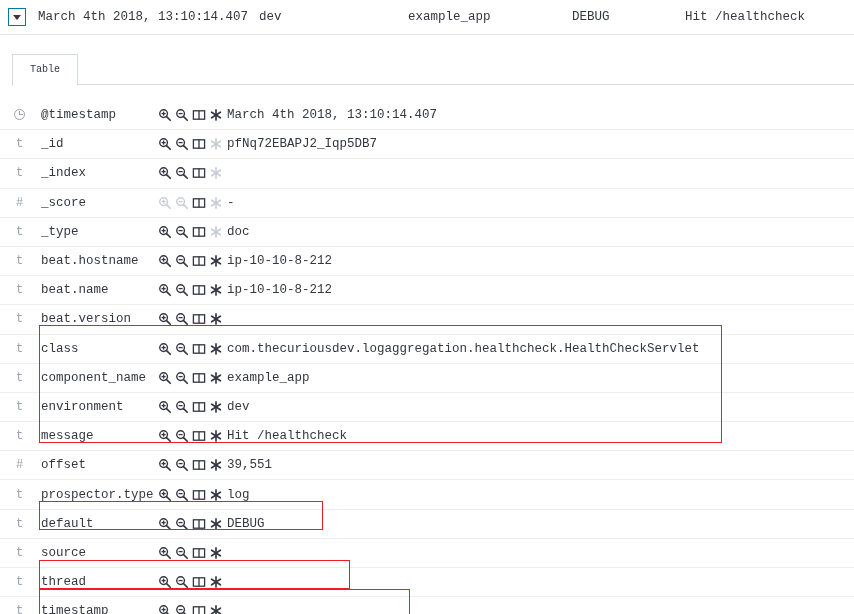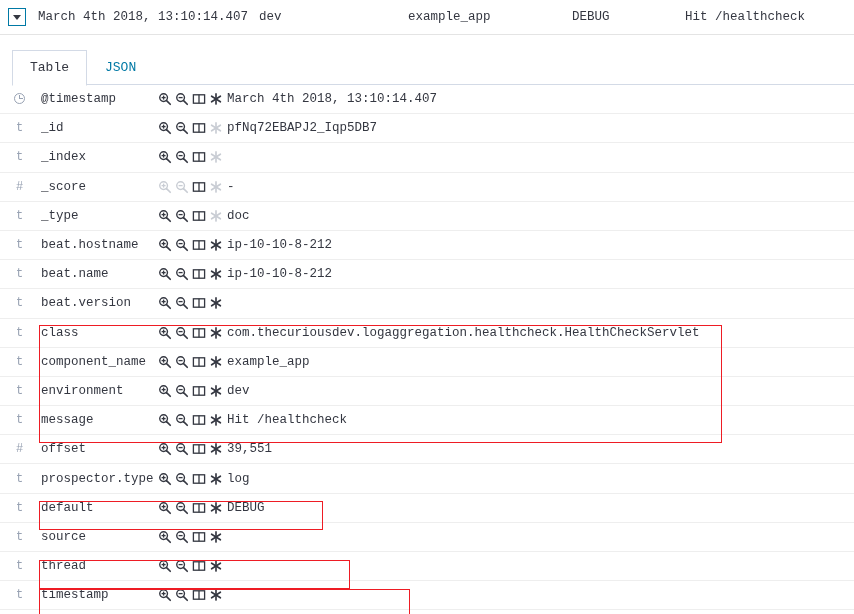--- a/index.html
+++ b/index.html
@@ -62,21 +62,21 @@
     content: "";
     position: absolute;
     left: 12px; right: 0; bottom: 0;
     height: 1px;
     background: #d3dae6;
   }
   .tab {
     position: relative;
     z-index: 2;
     padding: 9px 17px 10px 17px;
-    font-size: 13px;
+    font-size: 10px;
     cursor: pointer;
     color: #0079a5;
     background: transparent;
     border: 1px solid transparent;
     border-bottom: none;
     margin-bottom: 0;
   }
   .tab.active {
     color: #343741;
     background: #ffffff;
@@ -92,21 +92,21 @@
   }
   .frow {
     position: relative;
     display: flex;
     align-items: center;
     height: 29.2px;
     border-bottom: 1px solid #eeeeee;
     font-size: 12.5px;
     color: #343741;
   }
-  .frow:first-child { border-top: none; }
+  .frow:first-child { border-top: none; margin-top: 16px; }
   .ftype {
     width: 39px;
     flex: 0 0 39px;
     text-align: center;
     color: #98a2b3;
     font-size: 12px;
     line-height: 1;
   }
   .ftype .clock {
     display:inline-block;
@@ -178,21 +178,20 @@
         <div class="doc-col" style="left: 12px;">March 4th 2018, 13:10:14.407</div>
         <div class="doc-col" style="left: 233px;">dev</div>
         <div class="doc-col" style="left: 382px;">example_app</div>
         <div class="doc-col" style="left: 546px;">DEBUG</div>
         <div class="doc-col" style="left: 659px;">Hit /healthcheck</div>
       </div>
   </div>
 
   <div class="tabbar">
       <div class="tab active">Table</div>
-      <div class="tab">JSON</div>
     </div>
 
   <div class="field-table">
       <div class="frow">
         <div class="ftype"><span class="clock"></span></div>
         <div class="fname">@timestamp</div>
         <div class="factions">
           <span class="icon" title="Filter for value"><svg viewBox="0 0 16 16" width="14" height="14">
               <circle cx="6.4" cy="6.4" r="4.4" fill="none" stroke="#343741" stroke-width="1.6"></circle>
               <line x1="9.8" y1="9.8" x2="14" y2="14" stroke="#343741" stroke-width="1.9" stroke-linecap="round"></line>

